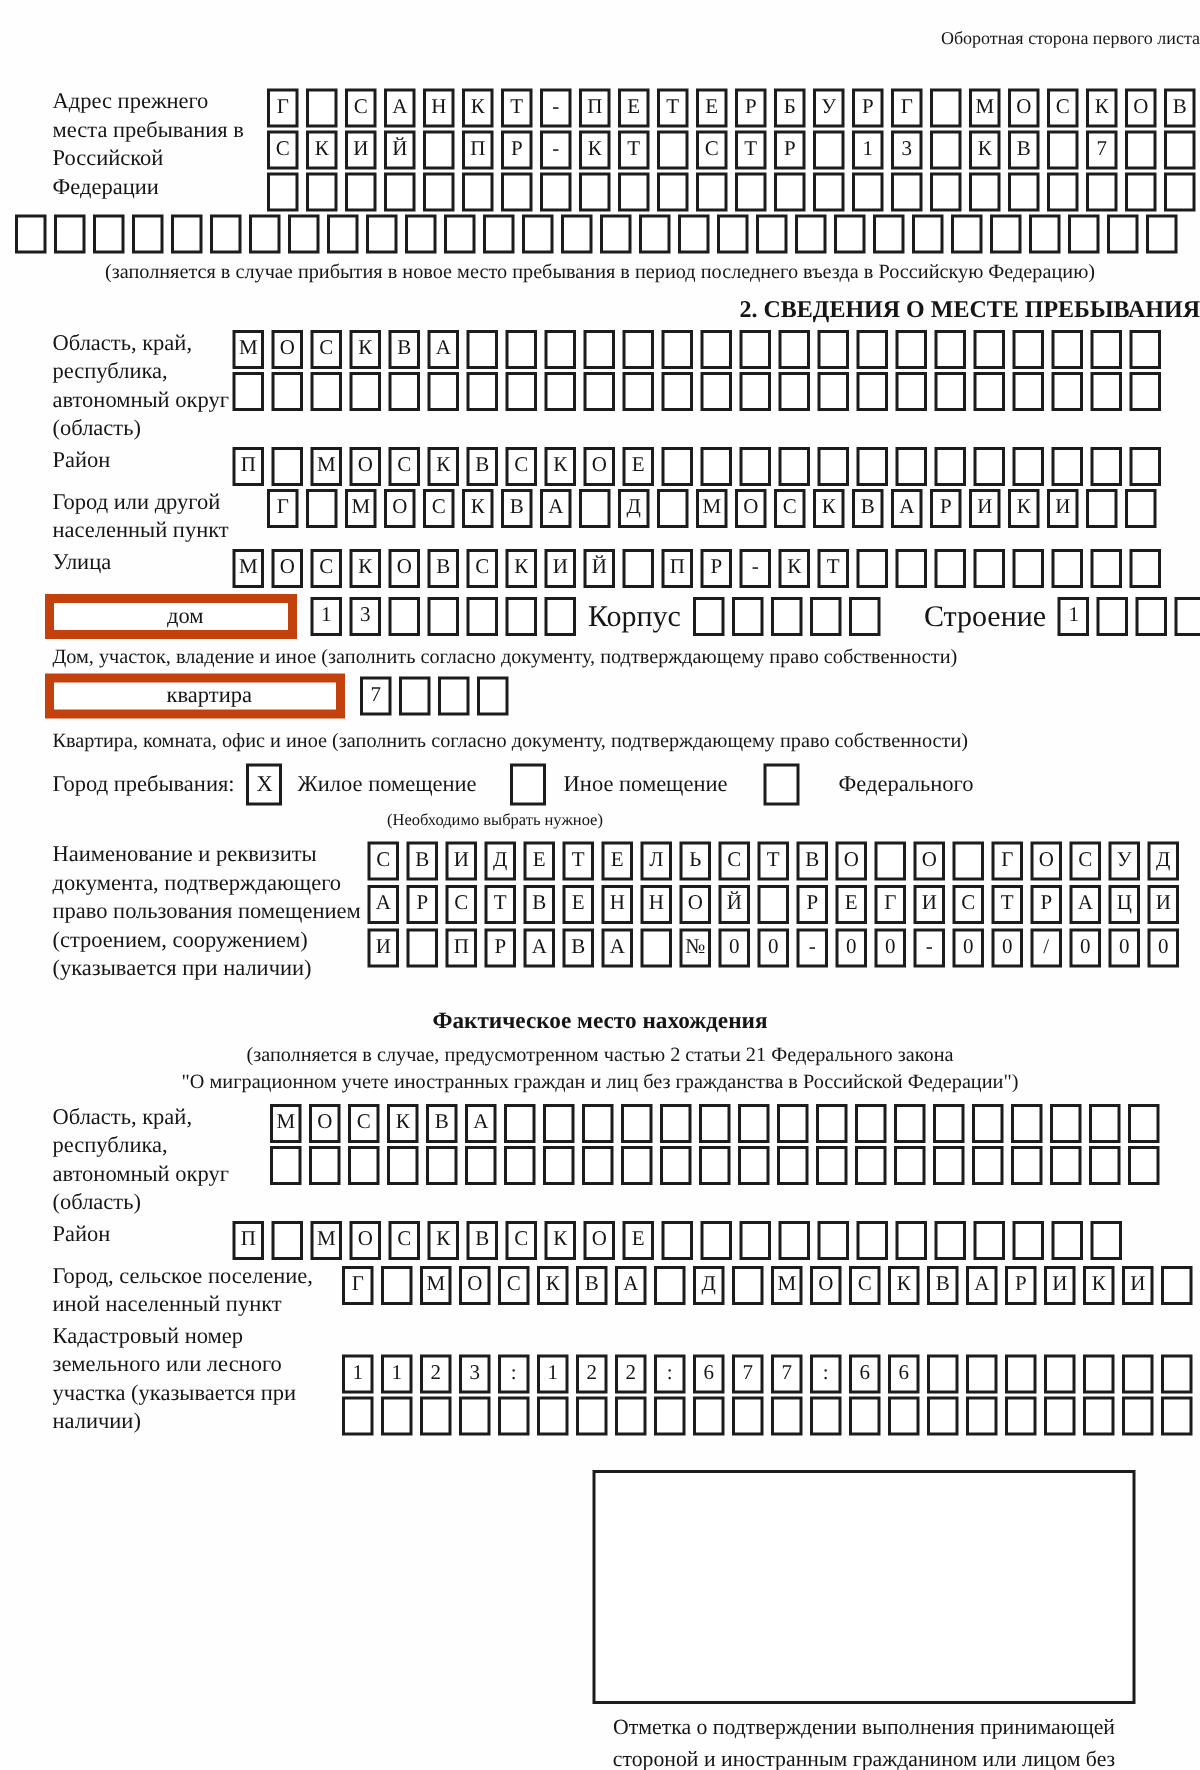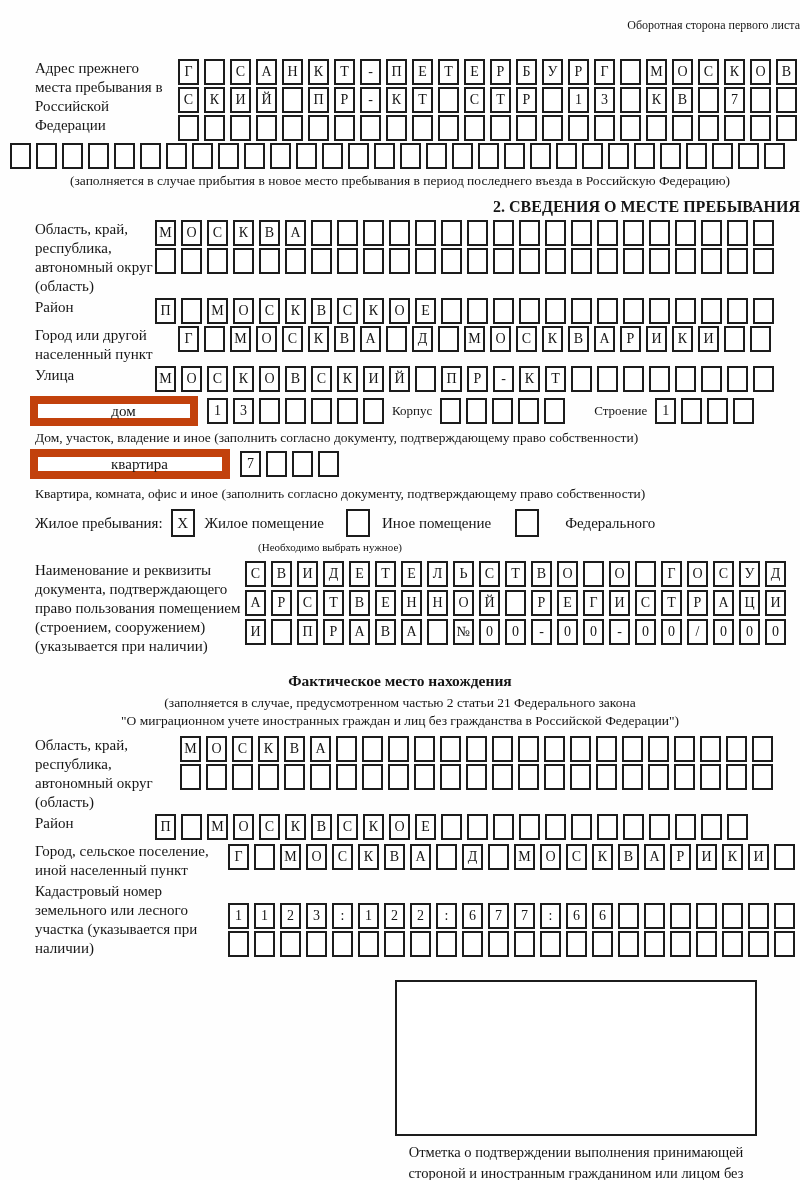--- a/index.html
+++ b/index.html
@@ -17,25 +17,25 @@
   .boxrow{display:flex;gap:5px;}
   .cell{
     box-sizing:border-box;width:21px;height:26px;border:2px solid #1c1c1c;background:#fff;
     display:inline-flex;align-items:center;justify-content:center;
     font-size:14px;flex:none;
   }
   .caption{font-size:13.5px;line-height:17px;margin-top:3px;}
   .center{text-align:center;}
   .sec-title{font-size:16px;font-weight:bold;text-align:right;margin:9px 0 4px 0;}
   .widebox{
-    box-sizing:border-box;border:8px solid #c2410c;background:#fff;height:30px;
+    box-sizing:border-box;border:6px solid #c2410c;background:#fff;height:30px;
     display:inline-flex;align-items:center;justify-content:center;font-size:15px;flex:none;padding-left:19px;
   }
   .housebox{width:168px;} .aptbox{width:200px;}
-  .inline-lbl{font-size:13px;padding:0 8px;white-space:nowrap;}
+  .inline-lbl{font-size:20px;padding:0 8px;white-space:nowrap;}
   .houserow{display:flex;align-items:center;margin-top:4px;}
   .choicerow{display:flex;align-items:center;margin-top:7px;font-size:15px;}
   .checkbox{
     box-sizing:border-box;width:24px;height:28px;border:2px solid #1c1c1c;background:#fff;
     display:inline-flex;align-items:center;justify-content:center;font-size:15px;flex:none;
   }
   .choose-note{width:360px;margin-left:150px;text-align:center;font-size:11px;margin-top:4px;}
   .fact-title{font-size:15.5px;font-weight:bold;text-align:center;margin-top:16px;}
   .fact-cap{font-size:13.5px;line-height:18px;text-align:center;margin-top:4px;}
   .stampbox{
@@ -352,21 +352,21 @@
     <div class="boxrow" style="margin-left:10px;">
         <span class="cell">7</span>
         <span class="cell"></span>
         <span class="cell"></span>
         <span class="cell"></span>
       </div>
   </div>
   <div class="caption ml35 mt6">Квартира, комната, офис и иное (заполнить согласно документу, подтверждающему право собственности)</div>
 
   <div class="choicerow ml35">
-    <span>Жилое пребывания:</span>
+    <span>Город пребывания:</span>
     <span class="checkbox" style="margin-left:8px;">X</span>
     <span style="margin-left:10px;">Жилое помещение</span>
     <span class="checkbox" style="margin-left:22px;"></span>
     <span style="margin-left:12px;">Иное помещение</span>
     <span class="checkbox" style="margin-left:24px;"></span>
     <span style="margin-left:26px;">Федерального</span>
   </div>
   <div class="choose-note">(Необходимо выбрать нужное)</div>
 
   <div class="field ml35 mt8">

